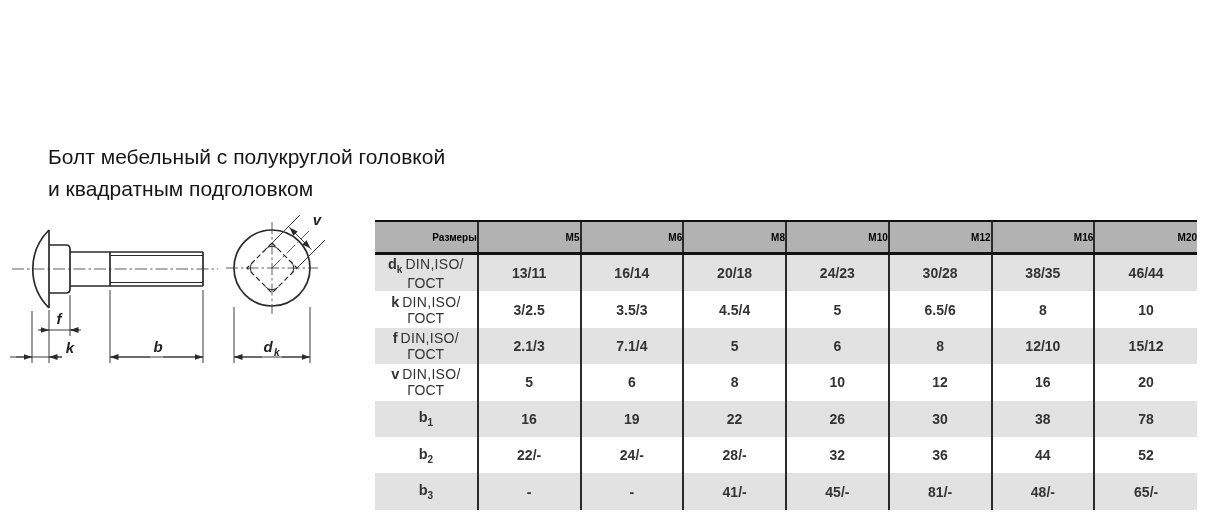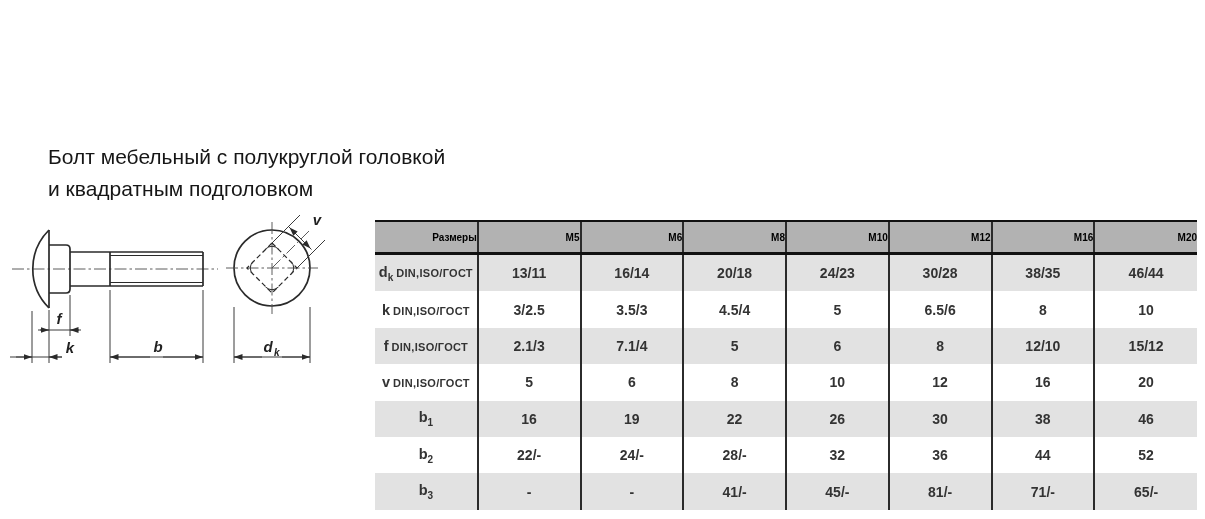--- a/index.html
+++ b/index.html
@@ -45,21 +45,21 @@
     font-size:10px; font-weight:bold;text-align:right;
   }
   table.dims td { height:36.4px; font-size:14px; font-weight:bold; color:#333; }
   table.dims th:not(:first-child), table.dims td:not(:first-child) {
     border-left:2px solid #2b2b2b;
   }
   table.dims tr.shaded td { background:var(--row-bg,#e2e2e2); }
   td.lbl { color:#222; }
   td.lbl .lbl-main { font-size:14.5px; font-weight:bold; }
   td.lbl sub { font-size:10px; }
-  td.lbl .lbl-suffix { font-size:11px; font-weight:bold; margin-left:3px; letter-spacing:0.3px;margin-top:25px; }
+  td.lbl .lbl-suffix { font-size:14px; font-weight:normal; margin-left:3px; letter-spacing:0.3px;margin-top:25px; }
 </style>
 </head>
 <body>
 
 <div class="page">
 
 
   <div class="subtitle">
     <div>Болт мебельный с полукруглой головкой</div>
     <div>и квадратным подголовком</div>
@@ -199,39 +199,39 @@
             <td>20</td>
           </tr>
           <tr class="shaded">
             <td class="lbl"><span class="lbl-main">b</span><sub>1</sub></td>
             <td>16</td>
             <td>19</td>
             <td>22</td>
             <td>26</td>
             <td>30</td>
             <td>38</td>
-            <td>46</td>
+            <td>78</td>
           </tr>
           <tr>
             <td class="lbl"><span class="lbl-main">b</span><sub>2</sub></td>
             <td>22/-</td>
             <td>24/-</td>
             <td>28/-</td>
             <td>32</td>
             <td>36</td>
             <td>44</td>
             <td>52</td>
           </tr>
           <tr class="shaded">
             <td class="lbl"><span class="lbl-main">b</span><sub>3</sub></td>
             <td>-</td>
             <td>-</td>
             <td>41/-</td>
             <td>45/-</td>
             <td>81/-</td>
-            <td>71/-</td>
+            <td>48/-</td>
             <td>65/-</td>
           </tr>
         </tbody>
     </table>
   </div>
 
 </div>
 
 </body></html>

